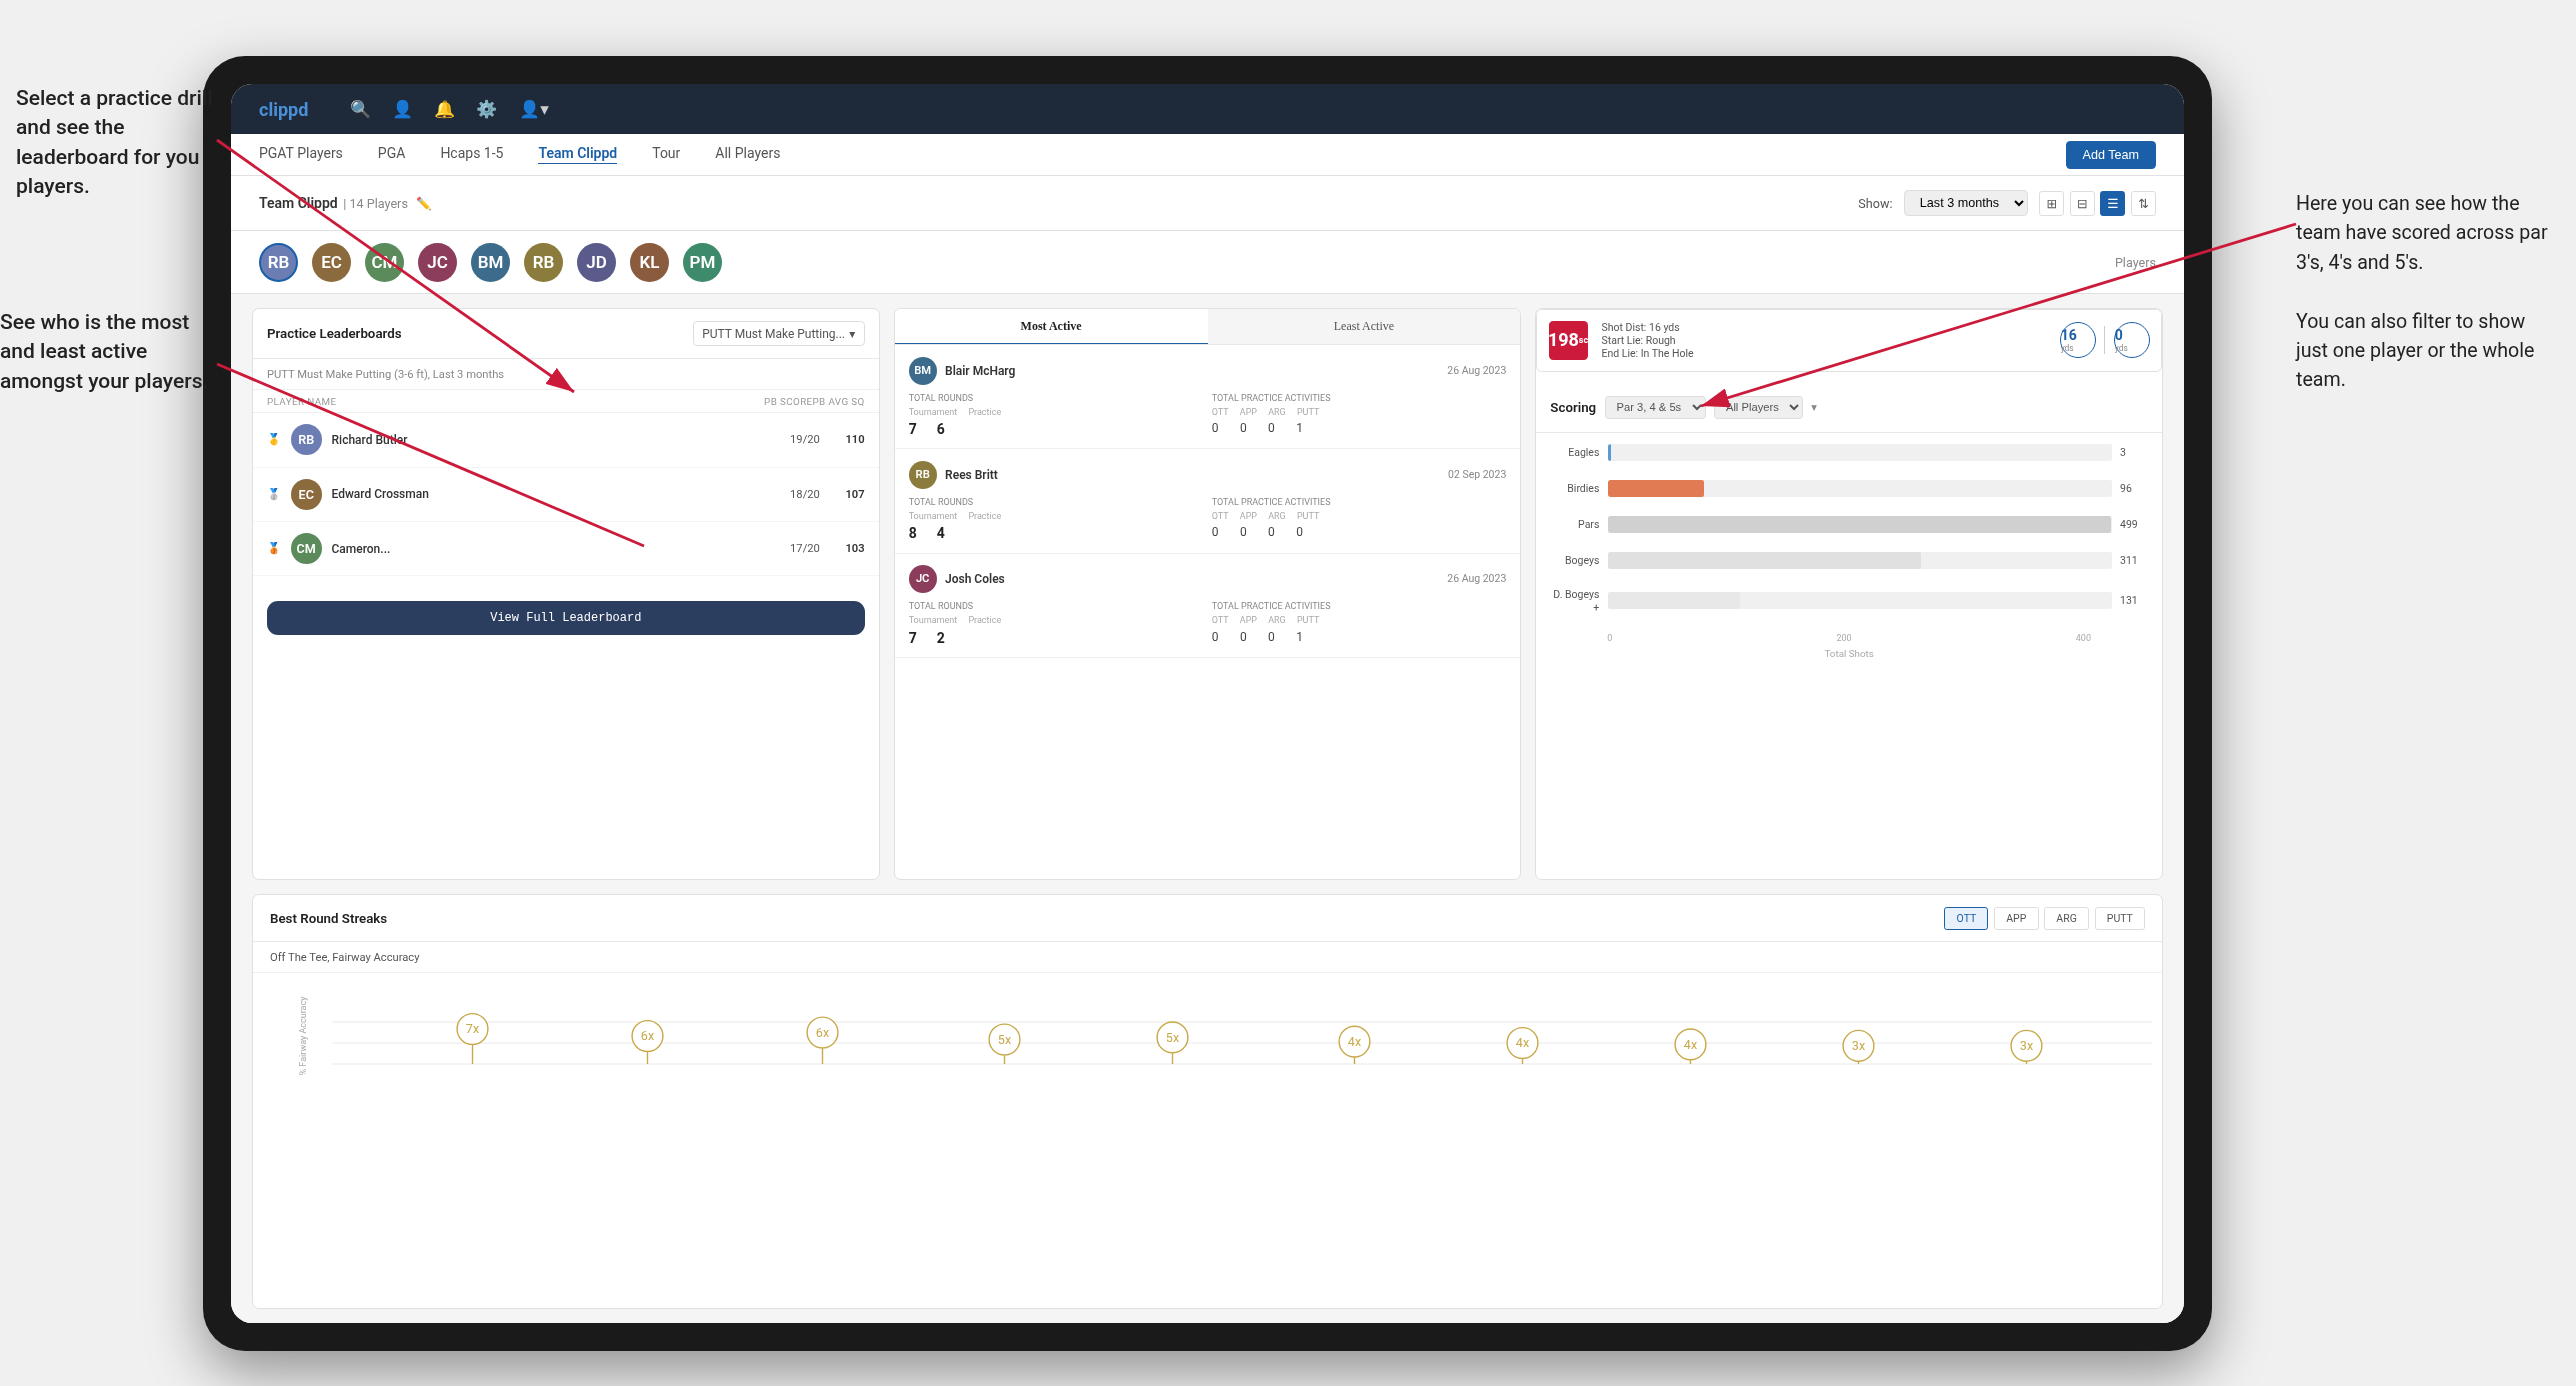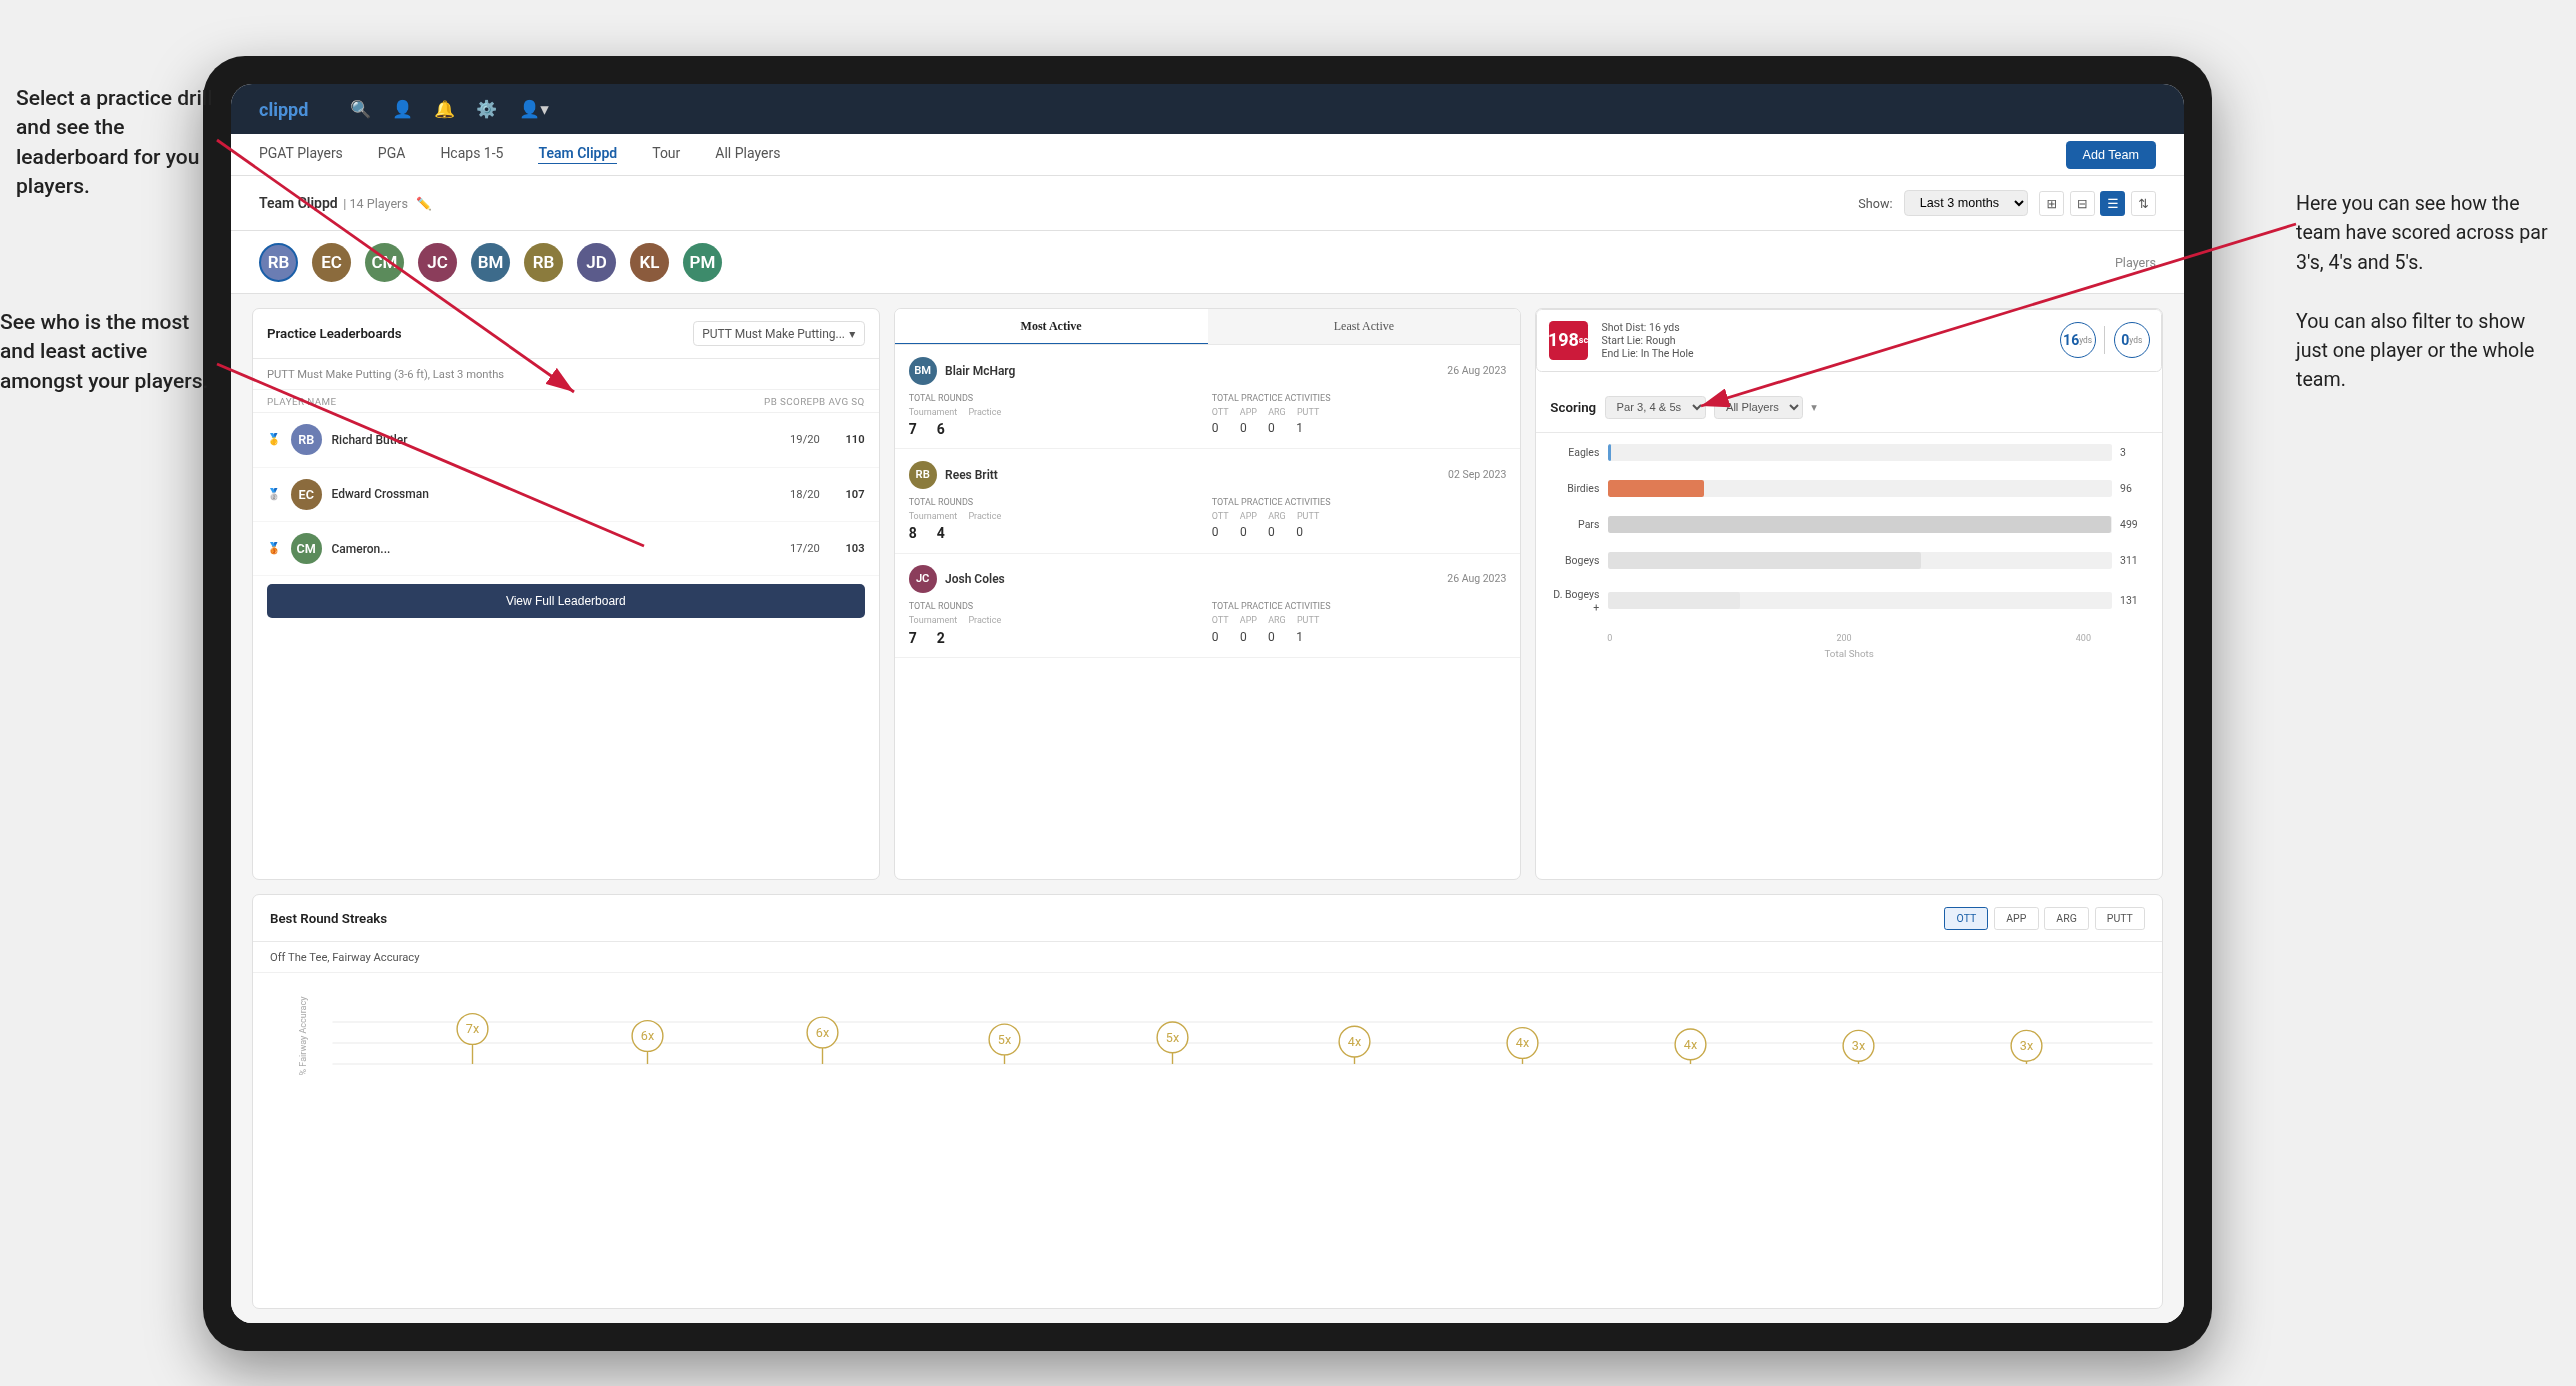--- a/index.html
+++ b/index.html
@@ -326,30 +326,31 @@
       text-align: right;
     }
     .lb-avg {
       font-size: 11.2px;
       font-weight: 600;
       color: #333;
       width: 35px;
       text-align: right;
     }
     .view-full-btn {
-      margin: 8px 14px;
+      margin: 25px 14px;
       width: calc(100% - 28px);
       background: #2c3e60;
       color: #fff;
       border: none;
       padding: 9.8px;
-      border-radius: 5px;
+      border-radius: 11px;
       font-size: 12px;
       cursor: pointer;
       text-align: center;
+      font-family: Liberation Mono, monospace;
     }
 
     
     .active-panel {
       grid-column: 2;
       grid-row: 1;
     }
     .tab-toggle {
       display: flex;
       border-bottom: 0.7px solid #e8e8e8;
@@ -554,22 +555,23 @@
       display: flex;
       align-items: center;
       gap: 8.4px;
     }
     .shot-circle {
       width: 36px;
       height: 36px;
       border-radius: 50%;
       border: 1.4px solid #1a5fa8;
       display: flex;
-      align-items: center;
+      align-items: flex-start;
       justify-content: center;
+      flex-direction: column;
     }
     .shot-circle-val {
       font-size: 14px;
       font-weight: 700;
       color: #1a5fa8;
     }
     .shot-circle-unit {
       font-size: 8.4px;
       color: #888;
     }

